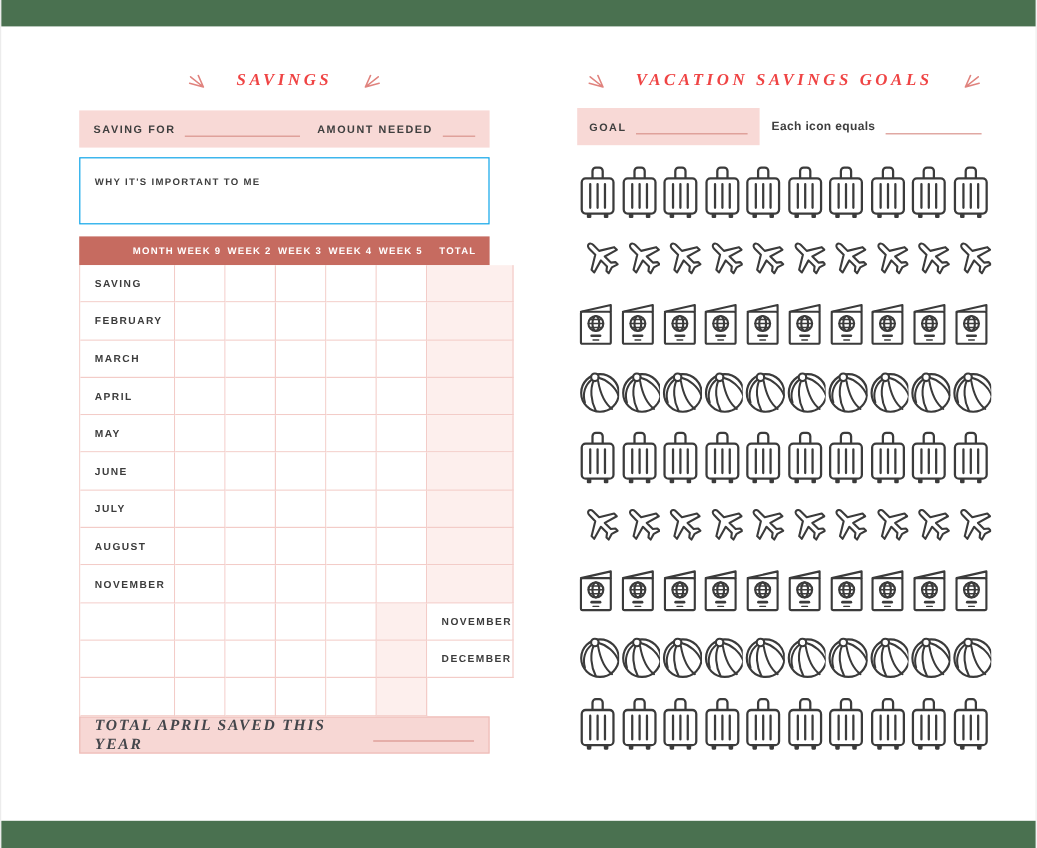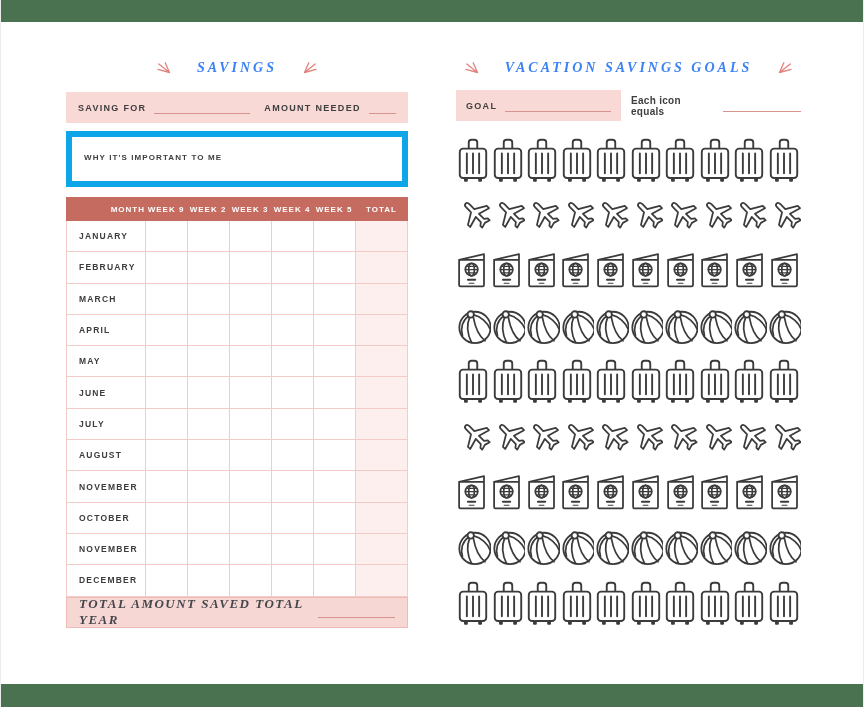--- a/index.html
+++ b/index.html
@@ -10,35 +10,35 @@
   }
   .band{position:absolute;left:0;width:864px;background:#4a7150;}
   .band.top{top:0;height:22px;}
   .band.bottom{top:684px;height:23px;}
 
   
   .page{position:absolute;top:60px;}
   .page-title{
     display:flex;align-items:center;justify-content:center;gap:26px;
     font-family:"Liberation Serif",serif;font-style:italic;font-weight:600;
-    font-size:14px;letter-spacing:3px;color:#3b82f6;
+    font-size:14px;letter-spacing:3px;color:#ef4444;
   }
   .sprig{flex:0 0 auto;}
   .fill-line{display:inline-block;border-bottom:1.5px solid #d9938d;height:11px;}
   .lbl{font-weight:bold;letter-spacing:1.3px;font-size:9px;color:#3e3e3e;}
 
   
   #left-page{left:65px;width:342px;}
   .banner{
     margin-top:16px;height:31px;background:#f8d9d6;
     display:flex;align-items:center;padding:0 12px;box-sizing:border-box;
   }
   .banner .fill-line{margin-left:8px;}
   .why-box{
-    margin-top:8px;height:56px;border:6px solid #0ea5e9;box-sizing:border-box;
+    margin-top:8px;height:56px;border:1px solid #0ea5e9;box-sizing:border-box;
     padding:9px 0 0 12px;
   }
   .why-box .lbl{font-size:8px;letter-spacing:1.1px;}
   .sav-table{margin-top:10px;}
   .sav-head{
     display:grid;grid-template-columns:79px 42px 42px 42px 42px 42px 1fr;
     height:24px;background:#c66b60;color:#fff;align-items:center;
     font-size:8px;font-weight:bold;letter-spacing:1px;
   }
   .sav-head .h{text-align:center;}
@@ -54,24 +54,24 @@
   .cell.total{background:#fdefed;}
   .total-banner{
     height:31px;background:#f7d7d4;border:1px solid #eebcb7;box-sizing:border-box;
     display:flex;align-items:center;padding:0 12px;
     font-family:"Liberation Serif",serif;font-style:italic;font-weight:600;
     font-size:13px;letter-spacing:1.5px;color:#44464b;
   }
   .total-banner .fill-line{margin-left:14px;width:92px;}
 
   
-  #right-page{left:455px;width:345px;}
+  #right-page{left:480px;width:345px;}
   .goal-row{margin-top:14px;height:31px;display:flex;align-items:center;}
   .goal-box{
-    width:165px;height:31px;background:#f8d9d6;display:flex;align-items:center;
+    width:152px;height:31px;background:#f8d9d6;display:flex;align-items:center;
     padding:0 10px;box-sizing:border-box;flex:0 0 auto;
   }
   .goal-box .fill-line{margin-left:8px;width:108px;}
   .each-icon{margin-left:10px;display:flex;align-items:center;
     font-size:10px;font-weight:600;letter-spacing:.3px;color:#3e3e3e;}
   .each-icon .fill-line{margin-left:8px;width:80px;}
   #icon-grid{margin-top:11px;}
   .icon-row{height:55.4px;display:flex;align-items:center;justify-content:space-between;}
   .icon{display:block;}
   svg.ic{stroke:#3b3b3b;fill:none;stroke-width:2;stroke-linecap:round;stroke-linejoin:round;}
@@ -147,21 +147,21 @@
       <div class="sav-head" id="table-head">
           <div class="h first">MONTH</div>
           <div class="h">WEEK 9</div>
           <div class="h">WEEK 2</div>
           <div class="h">WEEK 3</div>
           <div class="h">WEEK 4</div>
           <div class="h">WEEK 5</div>
           <div class="h">TOTAL</div>
         </div>
       <div class="sav-body" id="table-body">
-          <div class="cell month">JANUARY</div>
+          <div class="cell month">SAVING</div>
           <div class="cell week"></div>
           <div class="cell week"></div>
           <div class="cell week"></div>
           <div class="cell week"></div>
           <div class="cell week"></div>
           <div class="cell total"></div>
           <div class="cell month">FEBRUARY</div>
           <div class="cell week"></div>
           <div class="cell week"></div>
           <div class="cell week"></div>
@@ -210,21 +210,20 @@
           <div class="cell week"></div>
           <div class="cell week"></div>
           <div class="cell total"></div>
           <div class="cell month">NOVEMBER</div>
           <div class="cell week"></div>
           <div class="cell week"></div>
           <div class="cell week"></div>
           <div class="cell week"></div>
           <div class="cell week"></div>
           <div class="cell total"></div>
-          <div class="cell month">OCTOBER</div>
           <div class="cell week"></div>
           <div class="cell week"></div>
           <div class="cell week"></div>
           <div class="cell week"></div>
           <div class="cell week"></div>
           <div class="cell total"></div>
           <div class="cell month">NOVEMBER</div>
           <div class="cell week"></div>
           <div class="cell week"></div>
           <div class="cell week"></div>
@@ -235,21 +234,21 @@
           <div class="cell week"></div>
           <div class="cell week"></div>
           <div class="cell week"></div>
           <div class="cell week"></div>
           <div class="cell week"></div>
           <div class="cell total"></div>
         </div>
     </div>
 
     <div class="total-banner">
-      <span>TOTAL AMOUNT SAVED TOTAL YEAR</span>
+      <span>TOTAL APRIL SAVED THIS YEAR</span>
       <span class="fill-line"></span>
     </div>
   </div>
 
   <div class="page" id="right-page">
     <div class="page-title">
       <svg class="sprig" width="14" height="12">
           <use href="#sym-sprig" width="14" height="12"></use>
         </svg>
       <span>VACATION SAVINGS GOALS</span>

